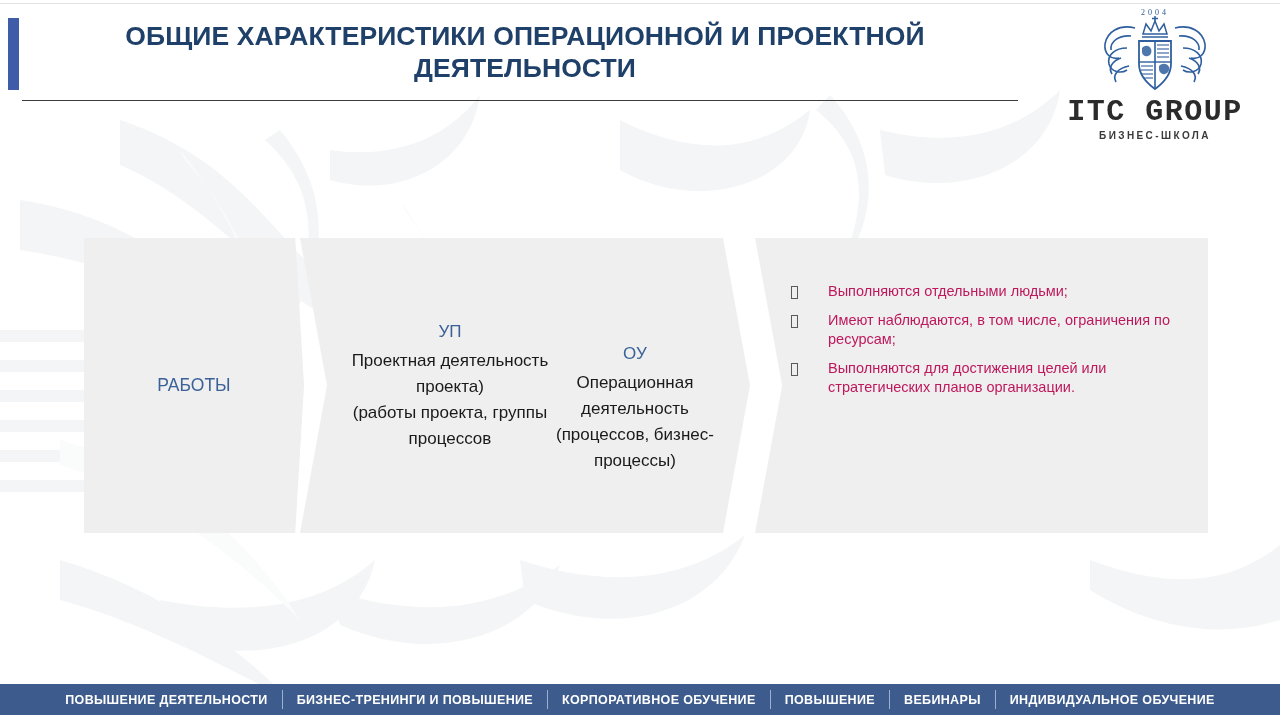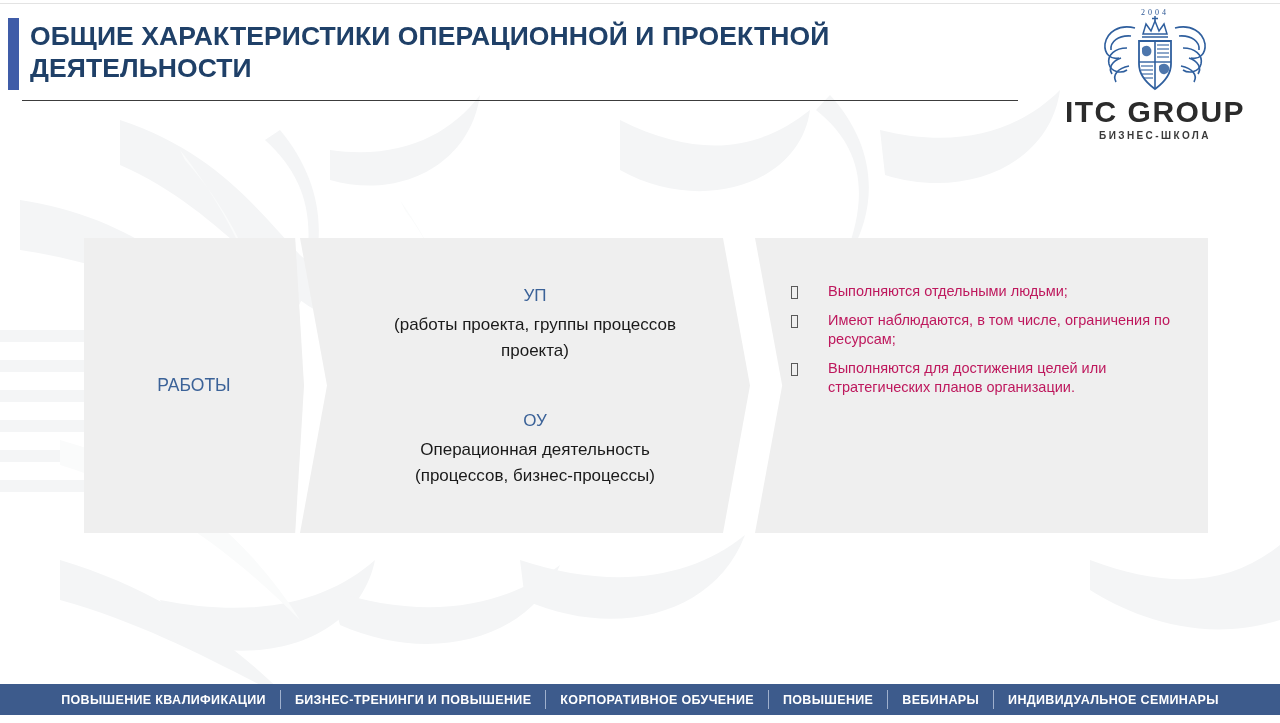--- a/index.html
+++ b/index.html
@@ -47,20 +47,21 @@
   }
 
   
   .header {
     position: absolute;
     left: 0;
     top: 0;
     width: 1128px;
     height: 112px;
     z-index: 3;
+    text-align: center;
   }
   .accent-bar {
     position: absolute;
     left: 8px;
     top: 18px;
     width: 11px;
     height: 72px;
     background: #3f5ca8;
   }
   .title {
@@ -89,21 +90,21 @@
     position: absolute;
     left: 1055px;
     top: 4px;
     width: 200px;
     height: 136px;
     z-index: 4;
     text-align: center;
   }
   .logo-crest { display:block; margin: 0 auto; }
   .logo-word {
-    font-family: Liberation Sans, sans-serif;
+    font-family: Liberation Mono, monospace;
     font-size: 30px;
     font-weight: bold;
     color: #2b2b2b;
     letter-spacing: 1.5px;
     line-height: 30px;
     margin-top: 1px;
   }
   .logo-sub {
     font-family: "Liberation Sans", sans-serif;
     font-size: 10px;
@@ -154,21 +155,21 @@
     clip-path: polygon(0 0, 94% 0, 100% 50%, 94% 100%, 0 100%, 6% 50%);
     display: block;
   }
   .types-inner {
     position: absolute;
     left: 50px;
     top: 0;
     width: 370px;
     height: 295px;
     display: flex;
-    flex-direction: column;
+    flex-direction: row;
     align-items: center;
     justify-content: center;
   }
   .type-group { text-align: center; }
   .type-group + .type-group { margin-top: 44px; }
   .type-abbr {
     color: #3b6298;
     font-size: 17px;
     line-height: 26px;
     margin-bottom: 3px;
@@ -332,22 +333,23 @@
   <div class="diagram">
 
     <div class="box box-works">
       <div class="label">РАБОТЫ</div>
     </div>
 
     <div class="box box-types">
       <div class="types-inner">
         <div class="type-group">
           <div class="type-abbr">УП</div>
+          <div class="type-desc">Проектная деятельность</div>
+          <div class="type-desc">проекта)</div>
           <div class="type-desc">(работы проекта, группы процессов</div>
-          <div class="type-desc">проекта)</div>
         </div>
         <div class="type-group">
           <div class="type-abbr">ОУ</div>
           <div class="type-desc">Операционная деятельность</div>
           <div class="type-desc">(процессов, бизнес-процессы)</div>
         </div>
       </div>
     </div>
 
     <div class="box box-traits">
@@ -362,26 +364,26 @@
         </li>
         <li class="trait-item">
           <span class="trait-bullet"></span>
           <span class="trait-text">Выполняются для достижения целей или стратегических планов организации.</span>
         </li>
       </ul>
     </div>
   </div>
 
   <div class="footer">
-    <div class="footer-item">ПОВЫШЕНИЕ КВАЛИФИКАЦИИ</div>
+    <div class="footer-item">ПОВЫШЕНИЕ ДЕЯТЕЛЬНОСТИ</div>
     <div class="footer-sep"></div>
     <div class="footer-item">БИЗНЕС-ТРЕНИНГИ И ПОВЫШЕНИЕ</div>
     <div class="footer-sep"></div>
     <div class="footer-item">КОРПОРАТИВНОЕ ОБУЧЕНИЕ</div>
     <div class="footer-sep"></div>
     <div class="footer-item">ПОВЫШЕНИЕ</div>
     <div class="footer-sep"></div>
     <div class="footer-item">ВЕБИНАРЫ</div>
     <div class="footer-sep"></div>
-    <div class="footer-item">ИНДИВИДУАЛЬНОЕ СЕМИНАРЫ</div>
+    <div class="footer-item">ИНДИВИДУАЛЬНОЕ ОБУЧЕНИЕ</div>
   </div>
 
 </div>
 
 </body></html>

